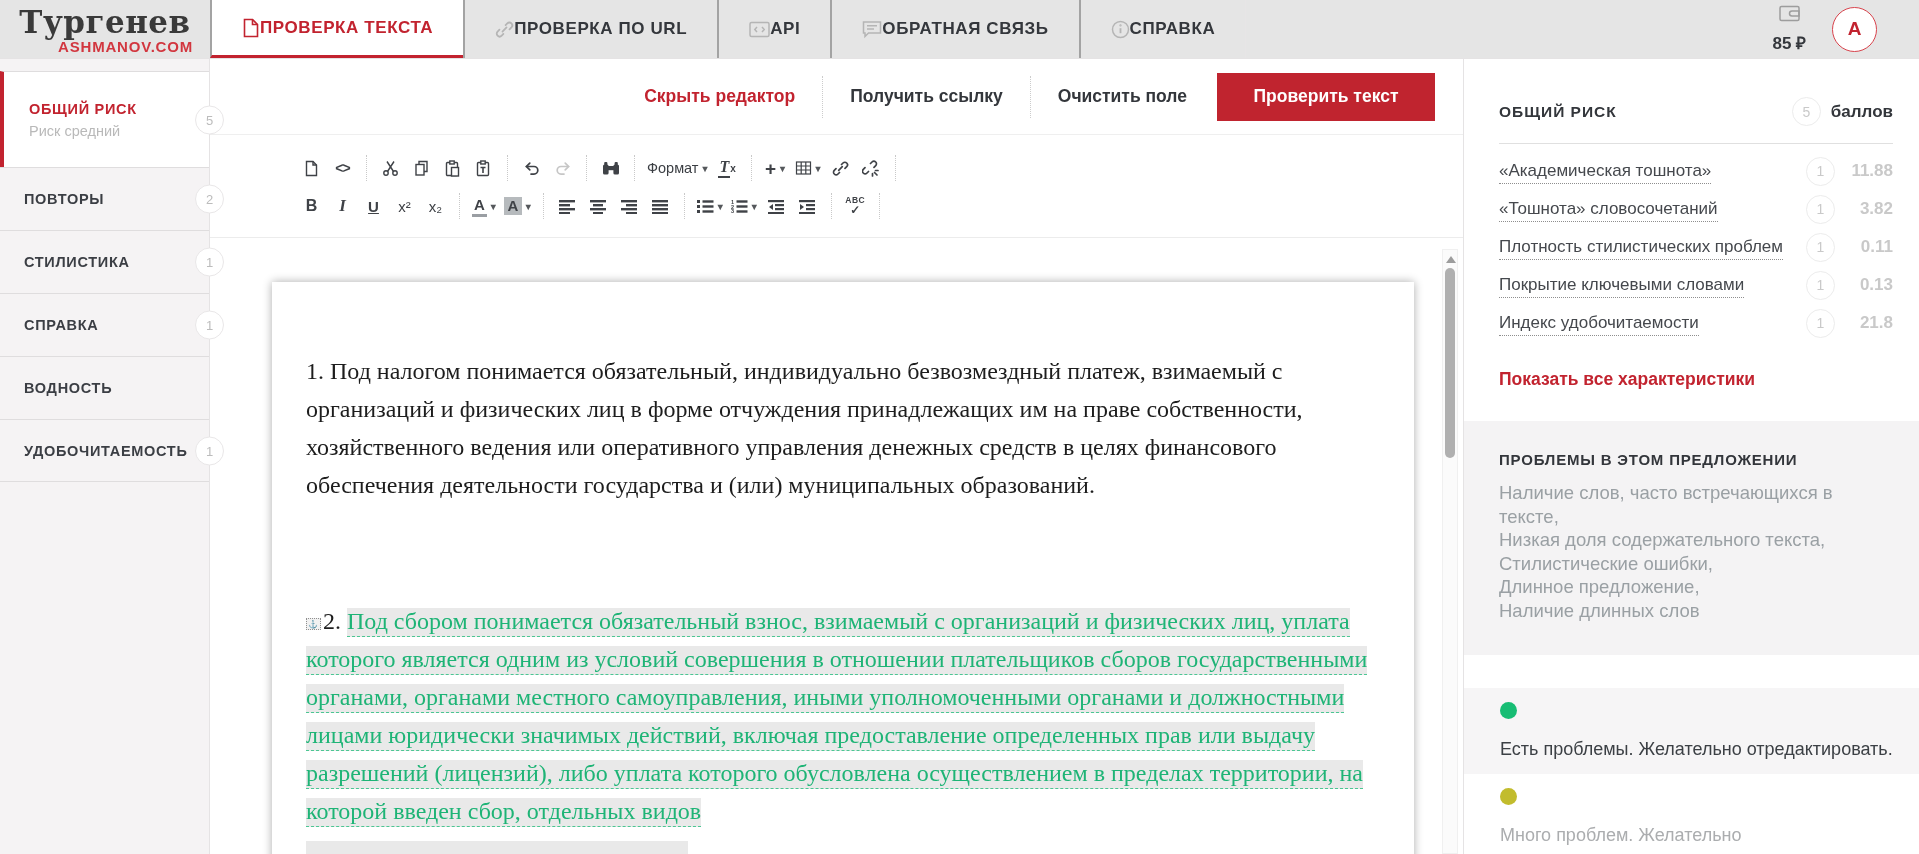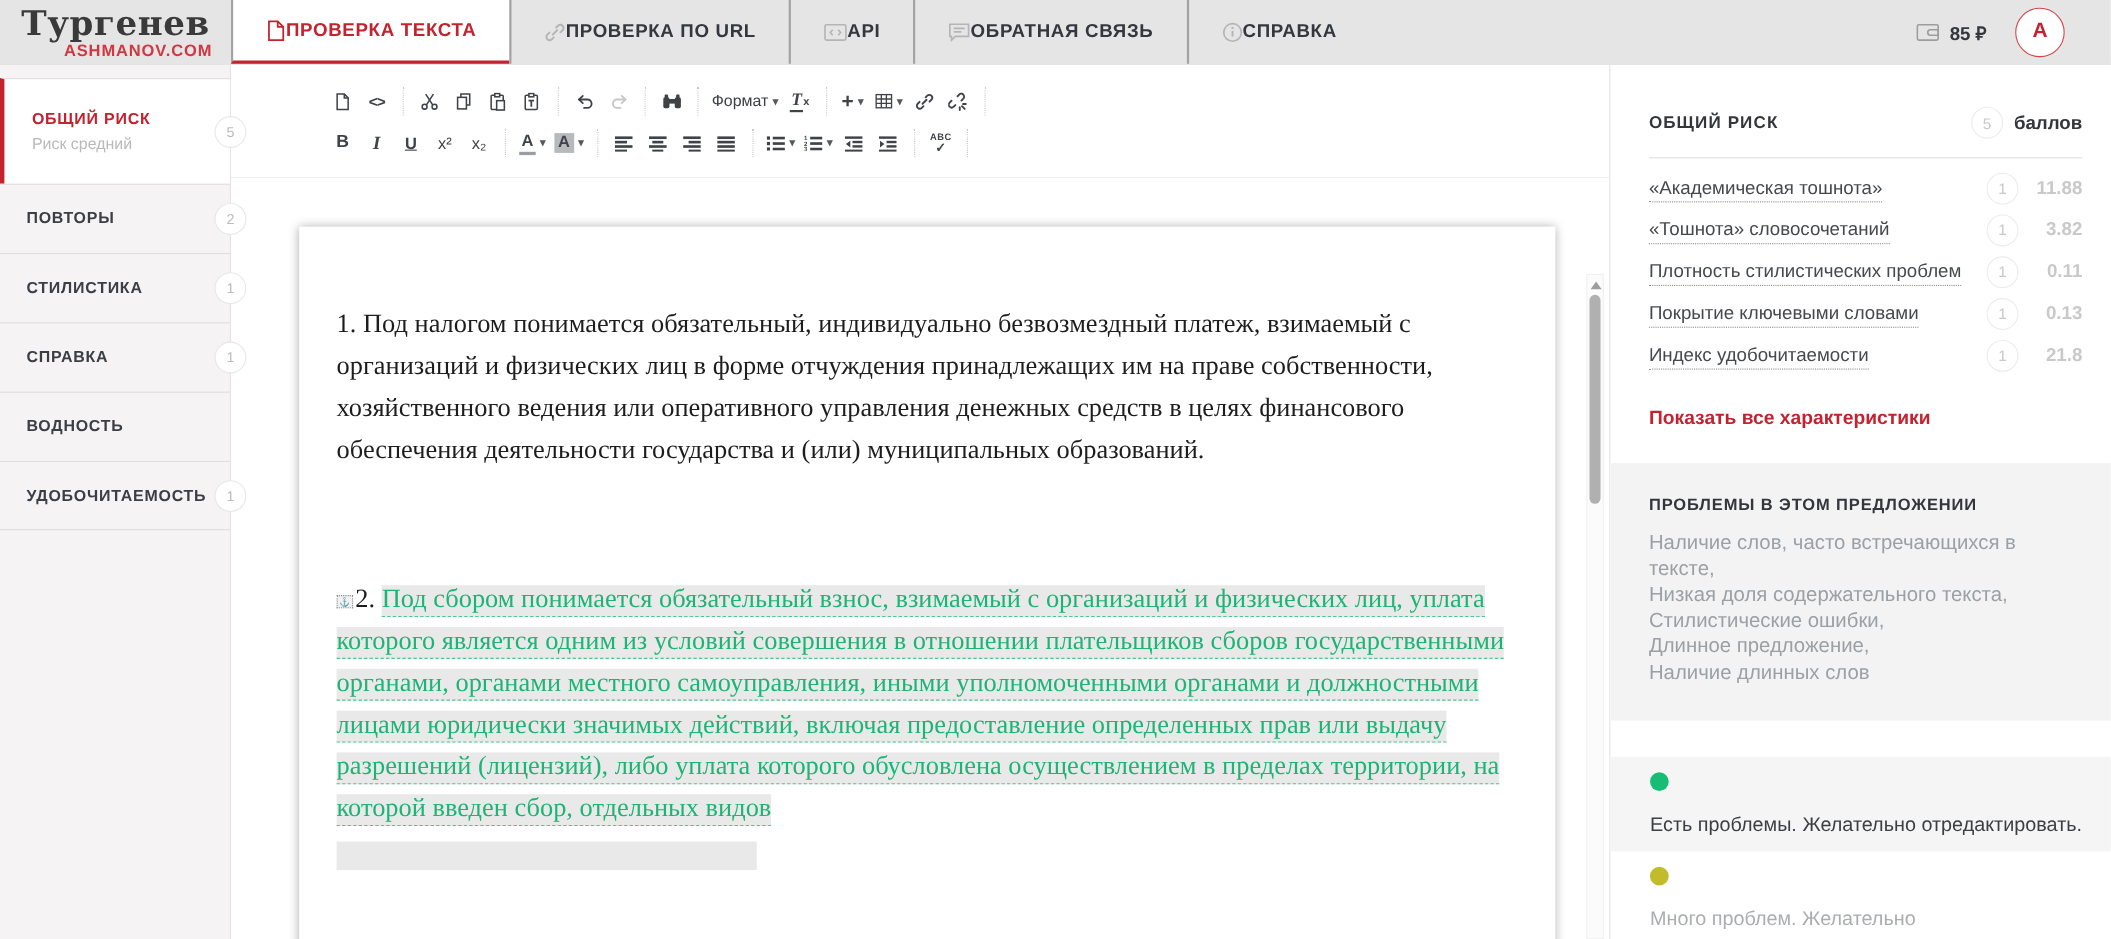--- a/index.html
+++ b/index.html
@@ -21,21 +21,21 @@
   .logo-sub { font-size:15px; font-weight:700; color:#d2363f; letter-spacing:0.8px; align-self:flex-end; margin-right:17px; margin-top:1px; }
   .tabs { display:flex; align-items:stretch; }
   .tab {
     display:flex; align-items:center; padding:0 30px;
     border-left:2px solid #a3a3a3; cursor:pointer;
     font-size:17px; font-weight:700; letter-spacing:0.6px; color:#34373c;
   }
   .tab:last-child { border-right:1px solid #e7e5e6; }
   .tab.active { background:#fff; color:#c2232f; border-bottom:3px solid #c2232f; }
   .hdr-right { margin-left:auto; display:flex; align-items:center; gap:26px; padding-right:42px; }
-  .balance { display:flex; align-items:center; gap:9px; font-size:17px; font-weight:700; color:#34373c; }
+  .balance { display:flex; align-items:center; gap:9px; font-size:17px; font-weight:700; color:#34373c;flex-direction:column; }
   .avatar {
     width:45px; height:45px; border-radius:50%; background:#fff;
     border:1.5px solid #d8434c; color:#c2232f; font-size:19px; font-weight:700;
     display:flex; align-items:center; justify-content:center;
   }
 
   
   .sidebar {
     position:absolute; top:59px; left:0; bottom:0; width:210px;
     background:#f5f3f4; border-right:1px solid #e5e3e4; padding-top:12px; z-index:4;
@@ -259,20 +259,28 @@
 
     </div>
     <div class="side-item">
       <div class="lbl">УДОБОЧИТАЕМОСТЬ</div>
       <div class="side-badge">1</div>
     </div>
   </div>
 
   <div class="main">
 
+    <div class="actionbar">
+      <span class="act-link red">Скрыть редактор</span>
+      <span class="act-sep"></span>
+      <span class="act-link">Получить ссылку</span>
+      <span class="act-sep"></span>
+      <span class="act-link">Очистить поле</span>
+      <button class="check-btn">Проверить текст</button>
+    </div>
 
     <div class="toolbar">
 
       <div class="trow">
         <div class="tbtn">
           <svg width="17" height="17" viewBox="0 0 17 17" fill="none" stroke="#3f4247" stroke-width="1.4">
               <path d="M3.5 1.5h6.5l3.5 3.5v10.5H3.5z"></path>
               <path d="M10 1.5V5h3.5"></path>
             </svg>
         </div>

